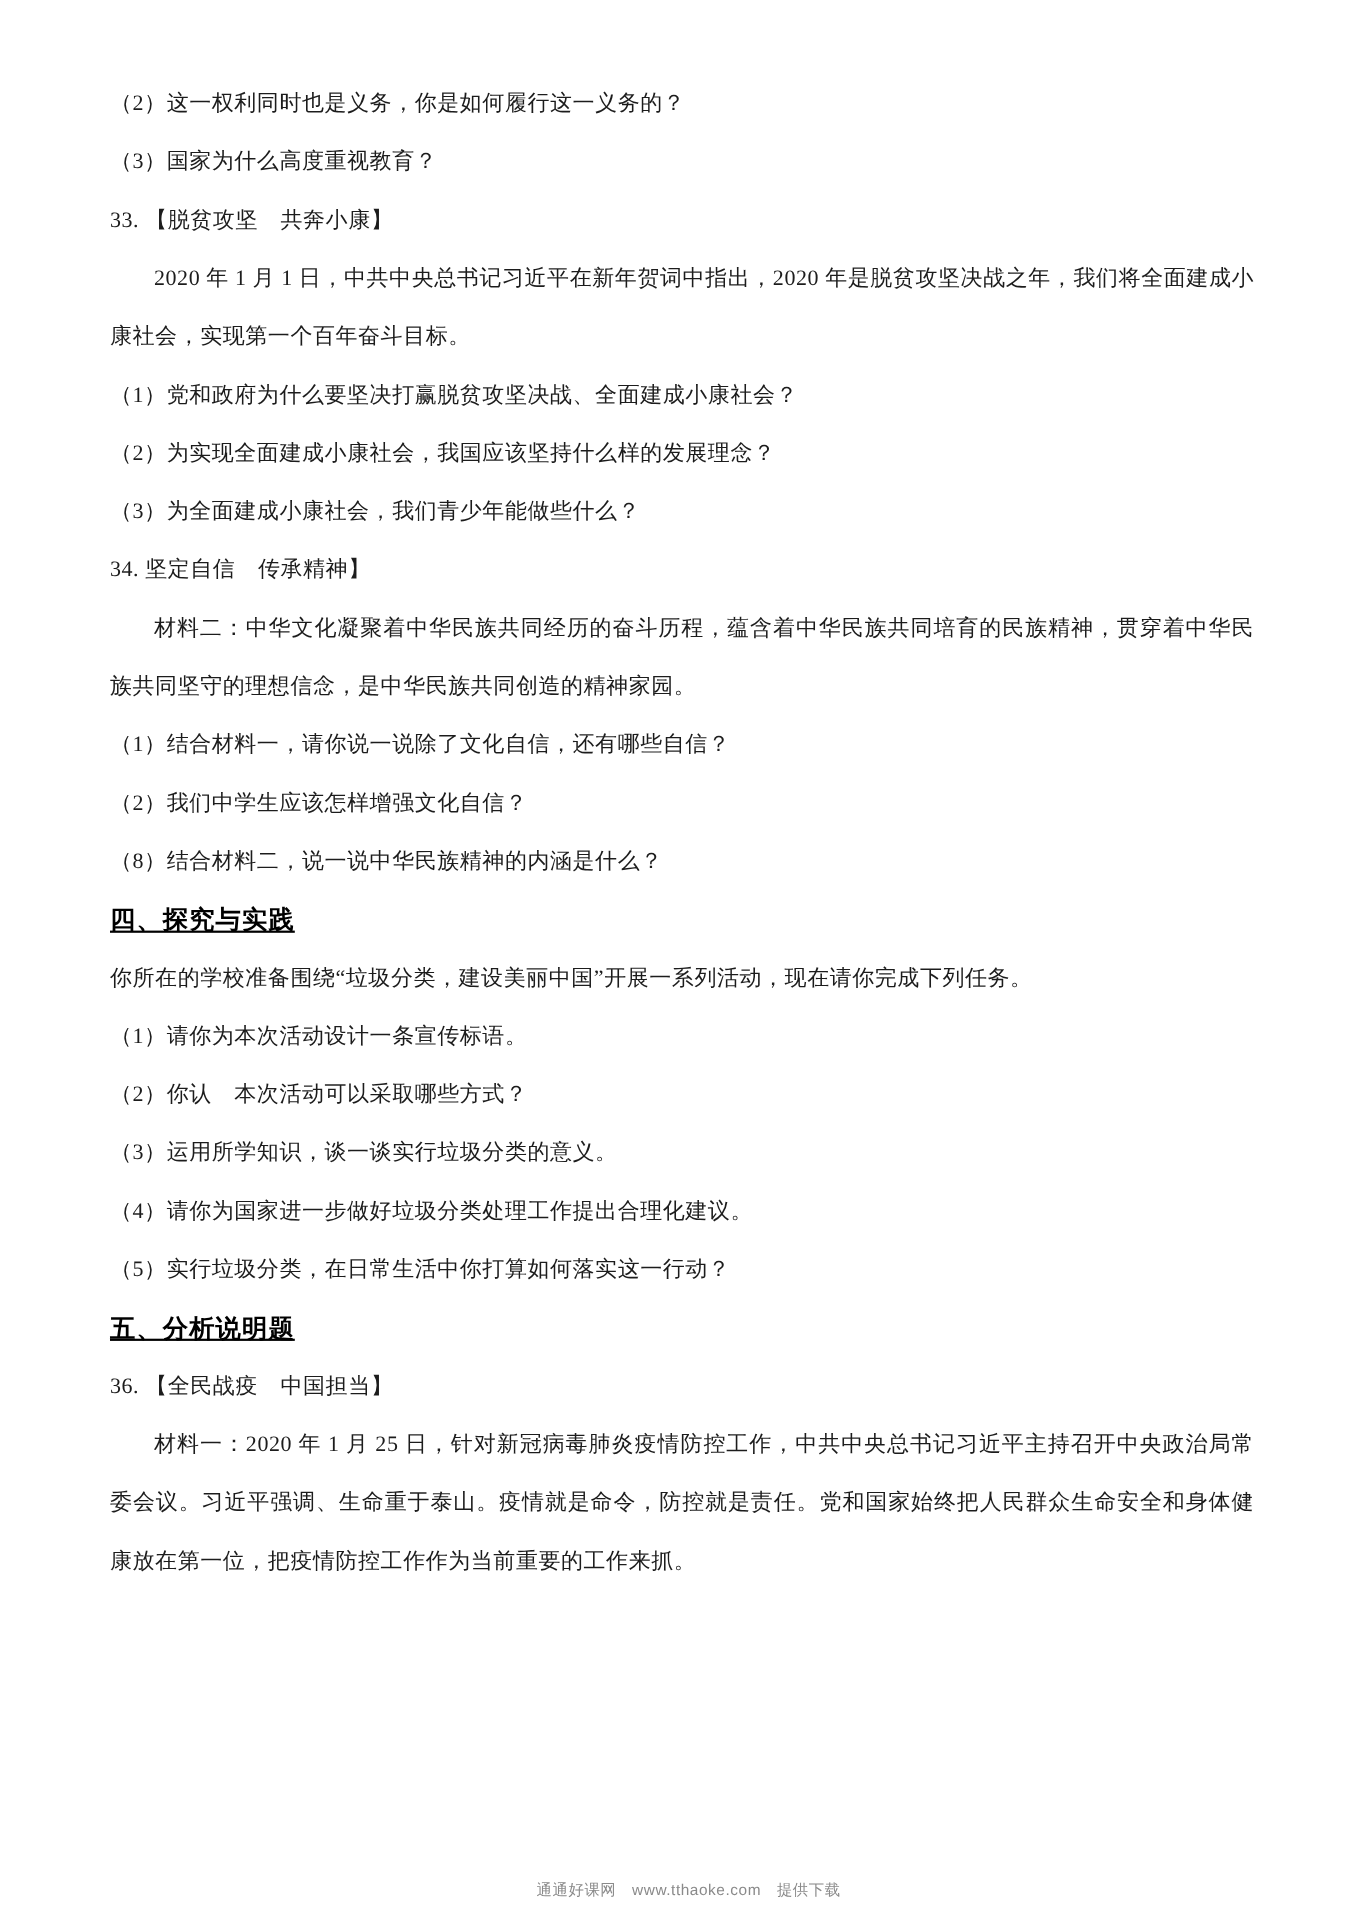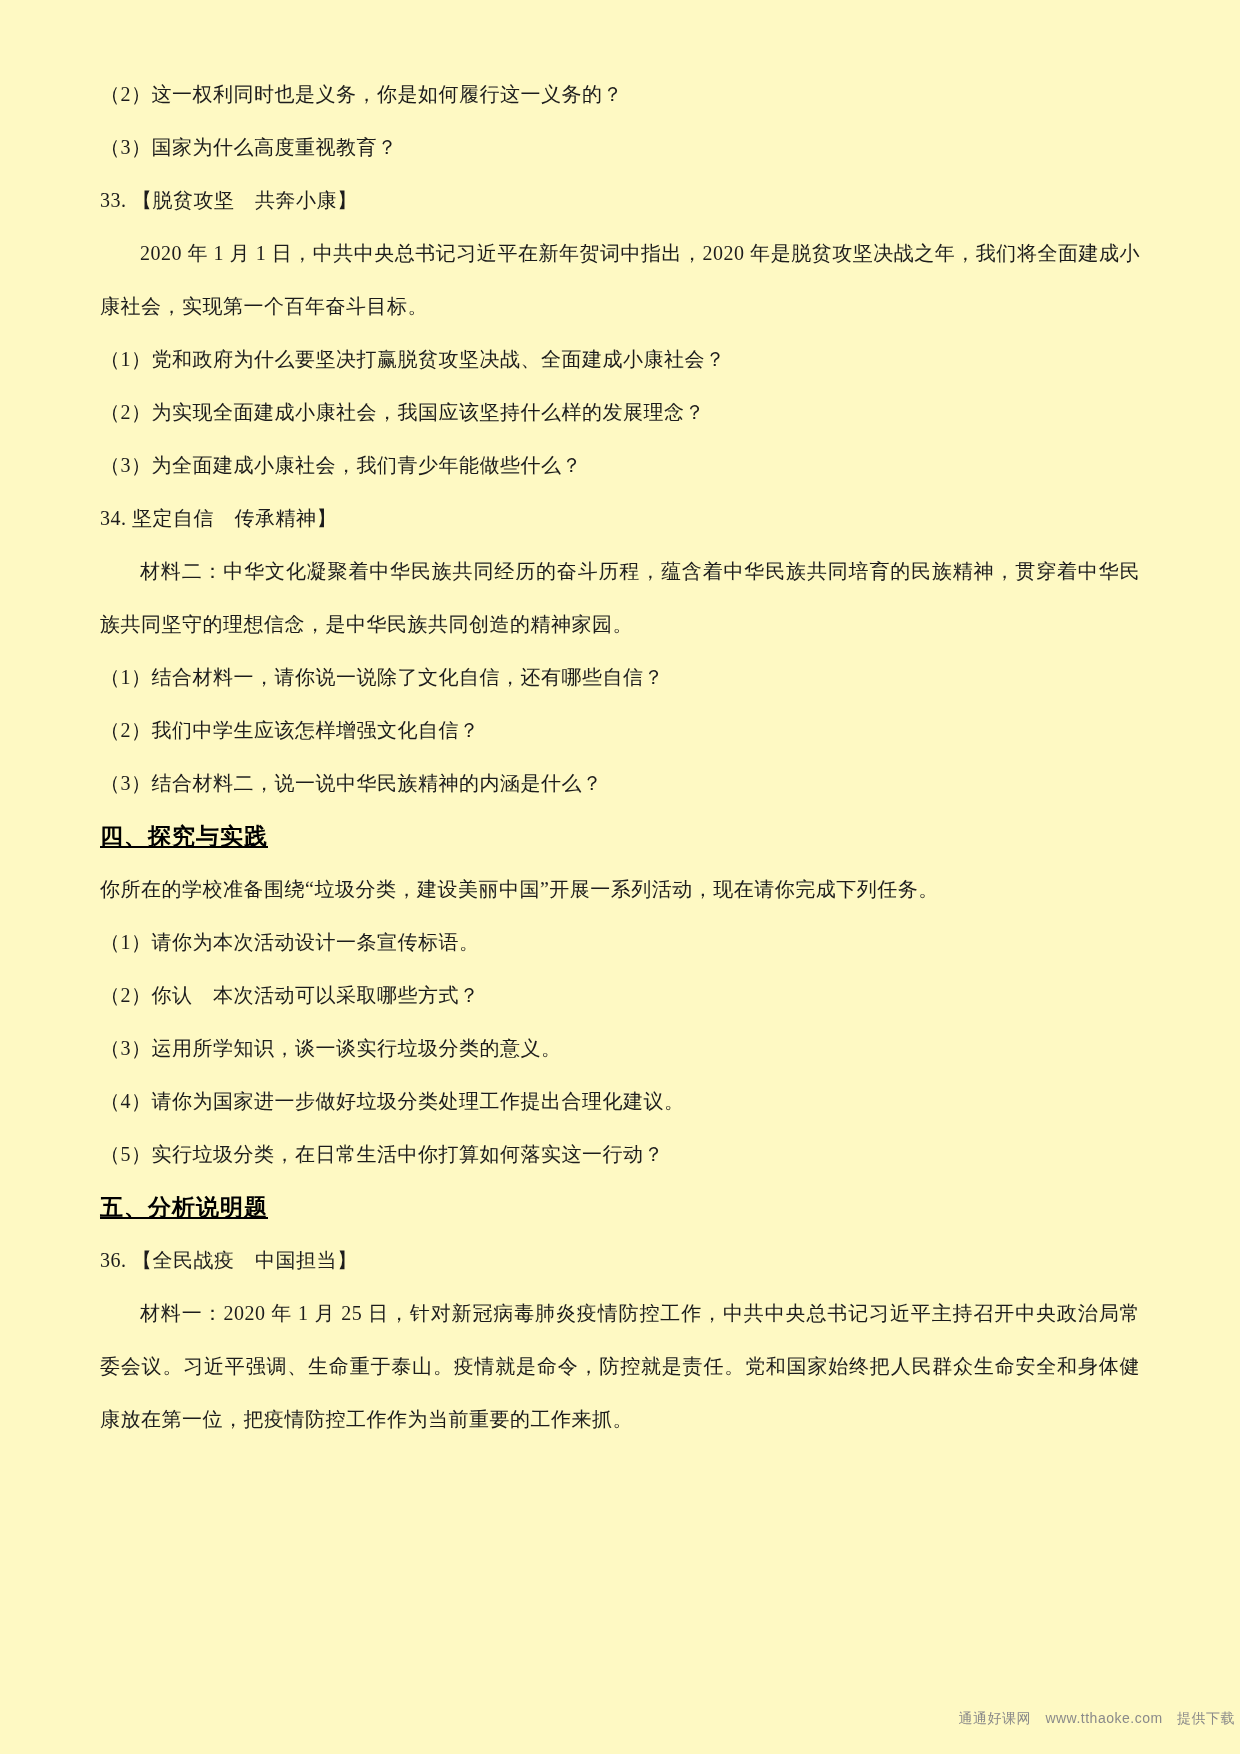--- a/index.html
+++ b/index.html
@@ -5,21 +5,21 @@
   html, body {
     margin: 0;
     padding: 0;
     background: #e8e8e8;
   }
   .page {
     position: relative;
     width: 1240px;
     height: 1754px;
     margin: 0 auto;
-    background: #fef9c3;
+    background: #ffffff;
     box-sizing: border-box;
     padding: 68px 100px 0 100px;
     font-family: "Liberation Serif", "DejaVu Serif", serif;
     font-size: 20px;
     color: #1c1c1c;
     overflow: hidden;
   }
   .para {
     margin: 0;
     line-height: 53px;
@@ -34,21 +34,21 @@
     font-weight: bold;
     color: #000000;
     letter-spacing: 1px;
     text-decoration: underline;
   }
   .footer {
     position: absolute;
     left: 0;
     right: 0;
     bottom: 26px;
-    text-align: right;
+    text-align: center;
     font-size: 14px;
     color: #8a8a8a;
     font-family: "Liberation Sans", "DejaVu Sans", sans-serif;
     letter-spacing: 0.5px;
     padding-left: 12px;
   }
   .footer span { margin: 0 5px; }
 </style>
 </head>
 <body>
@@ -59,21 +59,21 @@
   <p class="para">（3）国家为什么高度重视教育？</p>
   <p class="para">33. 【脱贫攻坚　共奔小康】</p>
   <p class="para indent">2020 年 1 月 1 日，中共中央总书记习近平在新年贺词中指出，2020 年是脱贫攻坚决战之年，我们将全面建成小康社会，实现第一个百年奋斗目标。</p>
   <p class="para">（1）党和政府为什么要坚决打赢脱贫攻坚决战、全面建成小康社会？</p>
   <p class="para">（2）为实现全面建成小康社会，我国应该坚持什么样的发展理念？</p>
   <p class="para">（3）为全面建成小康社会，我们青少年能做些什么？</p>
   <p class="para">34. 坚定自信　传承精神】</p>
   <p class="para indent">材料二：中华文化凝聚着中华民族共同经历的奋斗历程，蕴含着中华民族共同培育的民族精神，贯穿着中华民族共同坚守的理想信念，是中华民族共同创造的精神家园。</p>
   <p class="para">（1）结合材料一，请你说一说除了文化自信，还有哪些自信？</p>
   <p class="para">（2）我们中学生应该怎样增强文化自信？</p>
-  <p class="para">（3）结合材料二，说一说中华民族精神的内涵是什么？</p>
+  <p class="para">（8）结合材料二，说一说中华民族精神的内涵是什么？</p>
   <p class="para heading">四、探究与实践</p>
   <p class="para">你所在的学校准备围绕“垃圾分类，建设美丽中国”开展一系列活动，现在请你完成下列任务。</p>
   <p class="para">（1）请你为本次活动设计一条宣传标语。</p>
   <p class="para">（2）你认　本次活动可以采取哪些方式？</p>
   <p class="para">（3）运用所学知识，谈一谈实行垃圾分类的意义。</p>
   <p class="para">（4）请你为国家进一步做好垃圾分类处理工作提出合理化建议。</p>
   <p class="para">（5）实行垃圾分类，在日常生活中你打算如何落实这一行动？</p>
   <p class="para heading">五、分析说明题</p>
   <p class="para">36. 【全民战疫　中国担当】</p>
   <p class="para indent">材料一：2020 年 1 月 25 日，针对新冠病毒肺炎疫情防控工作，中共中央总书记习近平主持召开中央政治局常委会议。习近平强调、生命重于泰山。疫情就是命令，防控就是责任。党和国家始终把人民群众生命安全和身体健康放在第一位，把疫情防控工作作为当前重要的工作来抓。</p>

